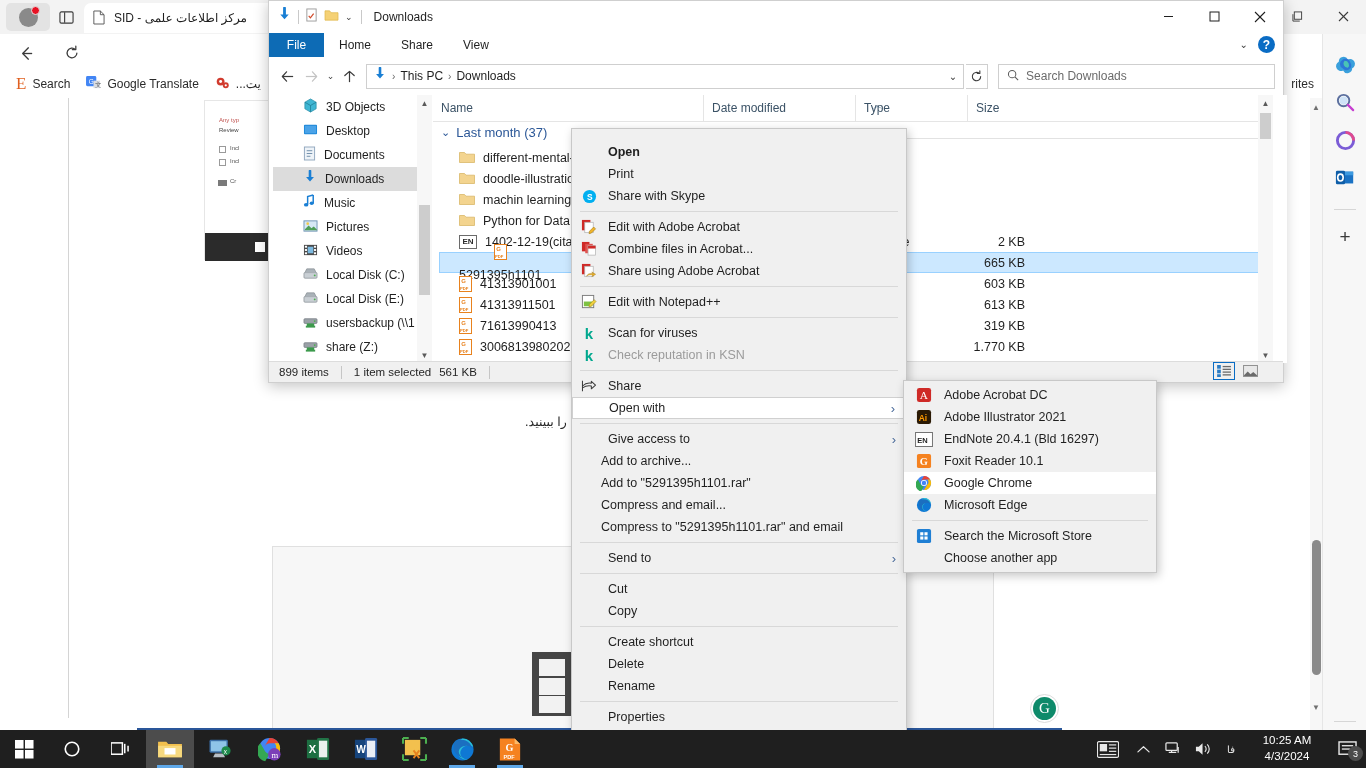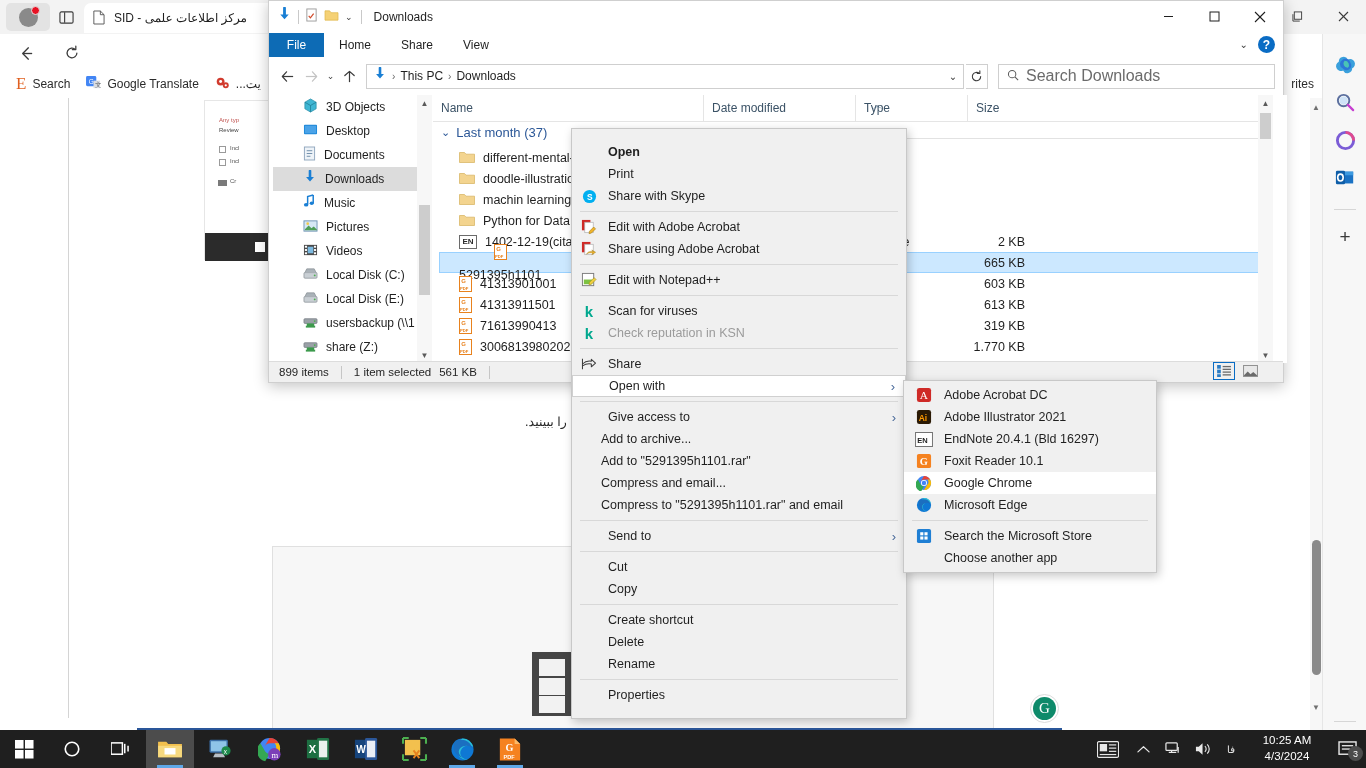--- a/index.html
+++ b/index.html
@@ -221,21 +221,21 @@
   .refresh-btn {
     width: 26px; height: 25px; border: 1px solid #cfcfcf; border-left: none;
     display: flex; align-items: center; justify-content: center;
     font-size: 13px; color: #3b3b3b;
   }
   .search-box {
     width: 327px; height: 25px; margin-left: 8px;
     border: 1px solid #cfcfcf; background: #fff;
     display: flex; align-items: center; gap: 7px; padding: 0 8px;
   }
-  .search-ph { font-size: 16px; color: #6b6b6b; }
+  .search-ph { font-size: 12px; color: #6b6b6b; }
 
   .ex-body {
     position: absolute; left: 4px; top: 94px; width: 100%; height: 268px;
     background: #ffffff;
   }
   .ex-navpane {
     position: absolute; left: 0; top: 0; width: 159px; height: 268px;
     background: #ffffff; overflow: hidden;
   }
   .np-item {
@@ -962,20 +962,31 @@
             <rect x="1" y="1" width="9" height="11" fill="#cf2a27"></rect>
             <rect x="4" y="3.5" width="9" height="11" fill="#fff" stroke="#b5b5b5" stroke-width=".8"></rect>
             <path d="M9 13l4.5-4.5 2 2L11 15l-2.5.6z" fill="#f0b429" stroke="#a07814" stroke-width=".6"></path>
           </svg>
         </span>
       <span class="ctx-label">Edit with Adobe Acrobat</span>
     </div>
     <div class="ctx-item">
       <span class="ctx-ico">
           <svg width="16" height="16" viewBox="0 0 17 17">
+            <rect x="1" y="1" width="8" height="10" fill="#cf2a27"></rect>
+            <rect x="4.5" y="3" width="8" height="10" fill="#e0534f"></rect>
+            <rect x="7.5" y="5" width="8" height="10" fill="#fff" stroke="#b5b5b5" stroke-width=".8"></rect>
+            <rect x="7.5" y="5" width="8" height="3" fill="#cf2a27"></rect>
+          </svg>
+        </span>
+      <span class="ctx-label">Combine files in Acrobat...</span>
+    </div>
+    <div class="ctx-item">
+      <span class="ctx-ico">
+          <svg width="16" height="16" viewBox="0 0 17 17">
             <rect x="1" y="1" width="9" height="11" fill="#cf2a27"></rect>
             <rect x="4" y="3.5" width="9" height="11" fill="#fff" stroke="#b5b5b5" stroke-width=".8"></rect>
             <path d="M6 14c1-3 5-3.5 7-2.5l-1.5-2 4 2.5-4 2.5 1-1.5c-2-1-5-.5-6.5 1z" fill="#f0b429" stroke="#a07814" stroke-width=".5"></path>
           </svg>
         </span>
       <span class="ctx-label">Share using Adobe Acrobat</span>
     </div>
     <div class="ctx-sep"></div>
 
     <div class="ctx-item">

